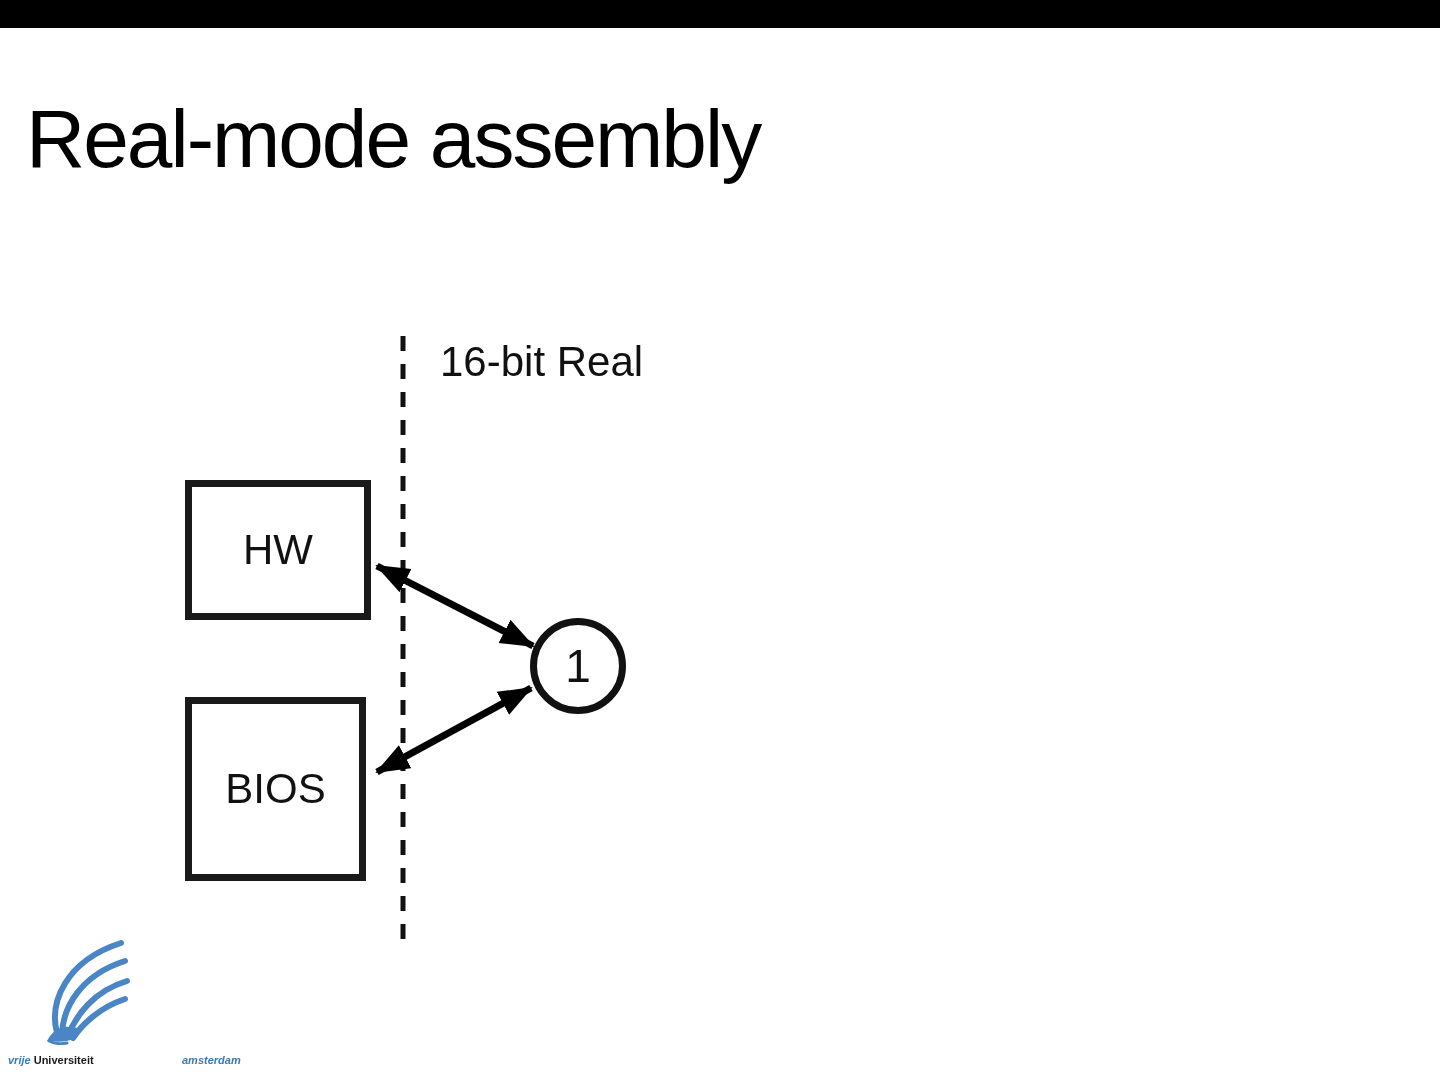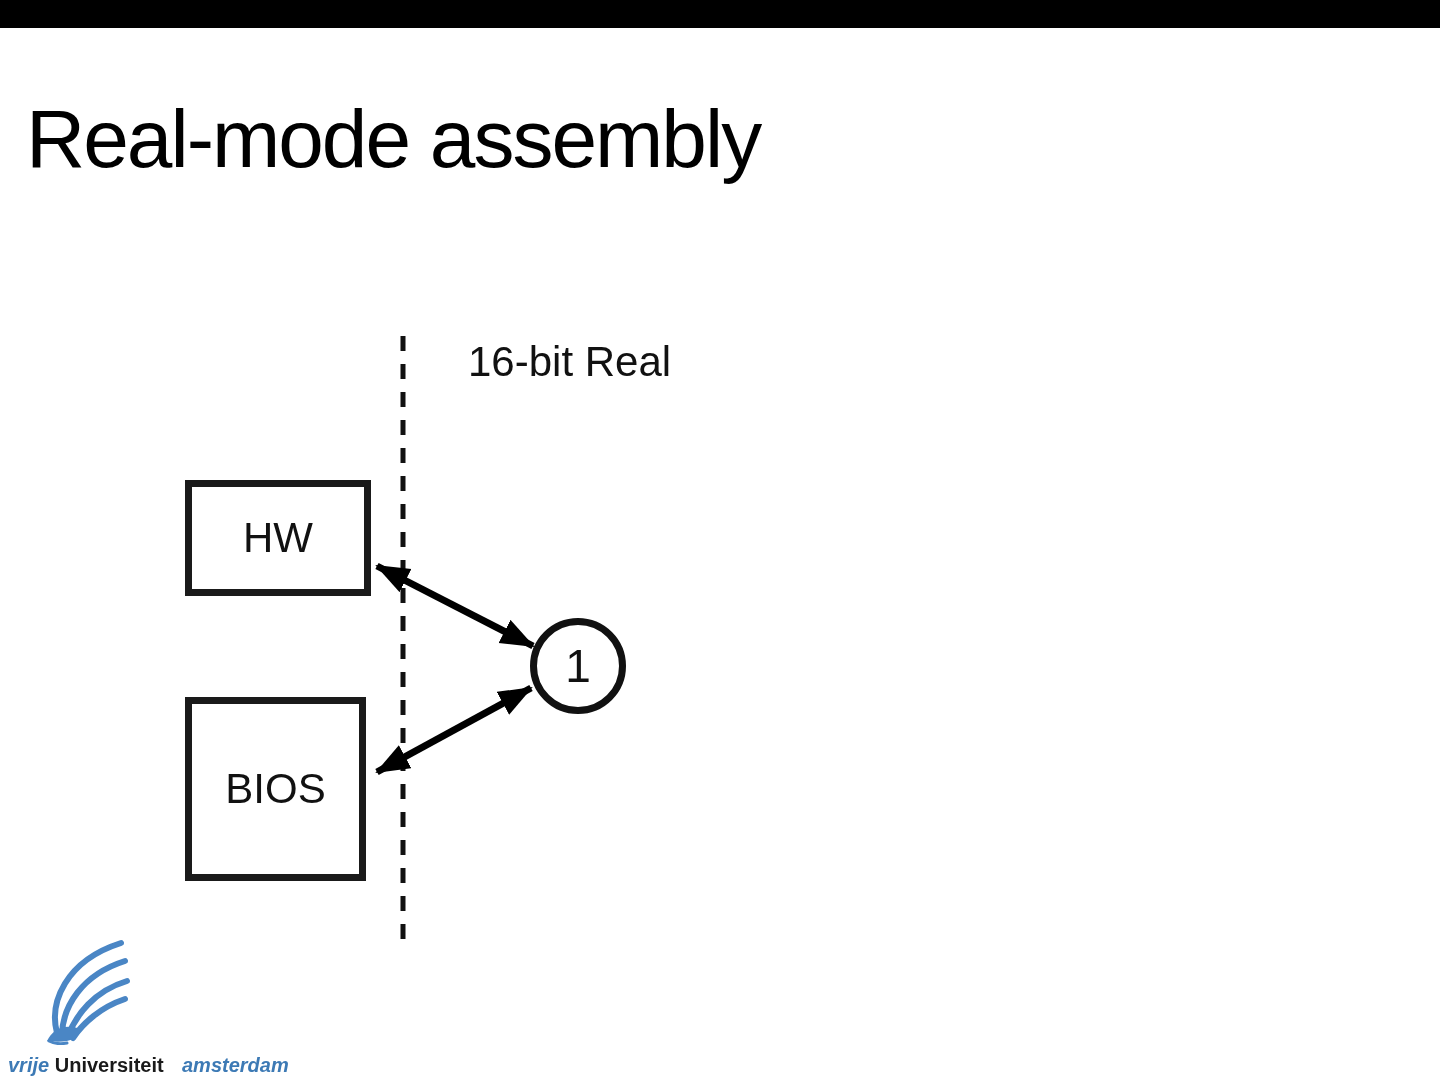--- a/index.html
+++ b/index.html
@@ -18,56 +18,56 @@
   }
   .slide-title {
     position: absolute; left: 18px; top: 84px;
     font-size: 82px; font-weight: 400;
     letter-spacing: -2px;
     color: #000;
     white-space: nowrap;
     margin: 8px;
   }
   .mode-label {
-    position: absolute; left: 468px; top: 338px;
+    position: absolute; left: 440px; top: 338px;
     font-size: 42px; color: #111;
     white-space: nowrap;
     text-align: right;
   }
   .diagram-svg {
     position: absolute; left: 0; top: 0;
     width: 1440px; height: 1080px;
     pointer-events: none;
   }
   .node-box {
     position: absolute;
     border: 7px solid #1a1a1a;
     background: #ffffff;
     display: flex; align-items: center; justify-content: center;
     font-size: 42px; color: #111;
     box-sizing: border-box;
   }
-  .hw-box   { left: 185px; top: 480px; width: 186px; height: 116px; }
+  .hw-box   { left: 185px; top: 480px; width: 186px; height: 140px; }
   .bios-box { left: 185px; top: 697px; width: 181px; height: 184px; }
   .step-circle {
     position: absolute; left: 530px; top: 618px;
     width: 96px; height: 96px;
     border: 7px solid #111;
     border-radius: 50%;
     background: #ffffff;
     display: flex; align-items: center; justify-content: center;
     font-size: 46px; color: #111;
     box-sizing: border-box;
   }
   .vu-logo {
     position: absolute; left: 35px; top: 933px;
   }
   .footer-text {
     position: absolute; top: 1054px;
-    font-size: 20px;
+    font-size: 11px;
     white-space: nowrap;
   }
   .footer-left { left: 8px; }
   .footer-right { left: 182px; }
   .blue-italic {
     color: #3d7ab5;
     font-style: italic;
     font-weight: 600;
   }
   .black-name {

